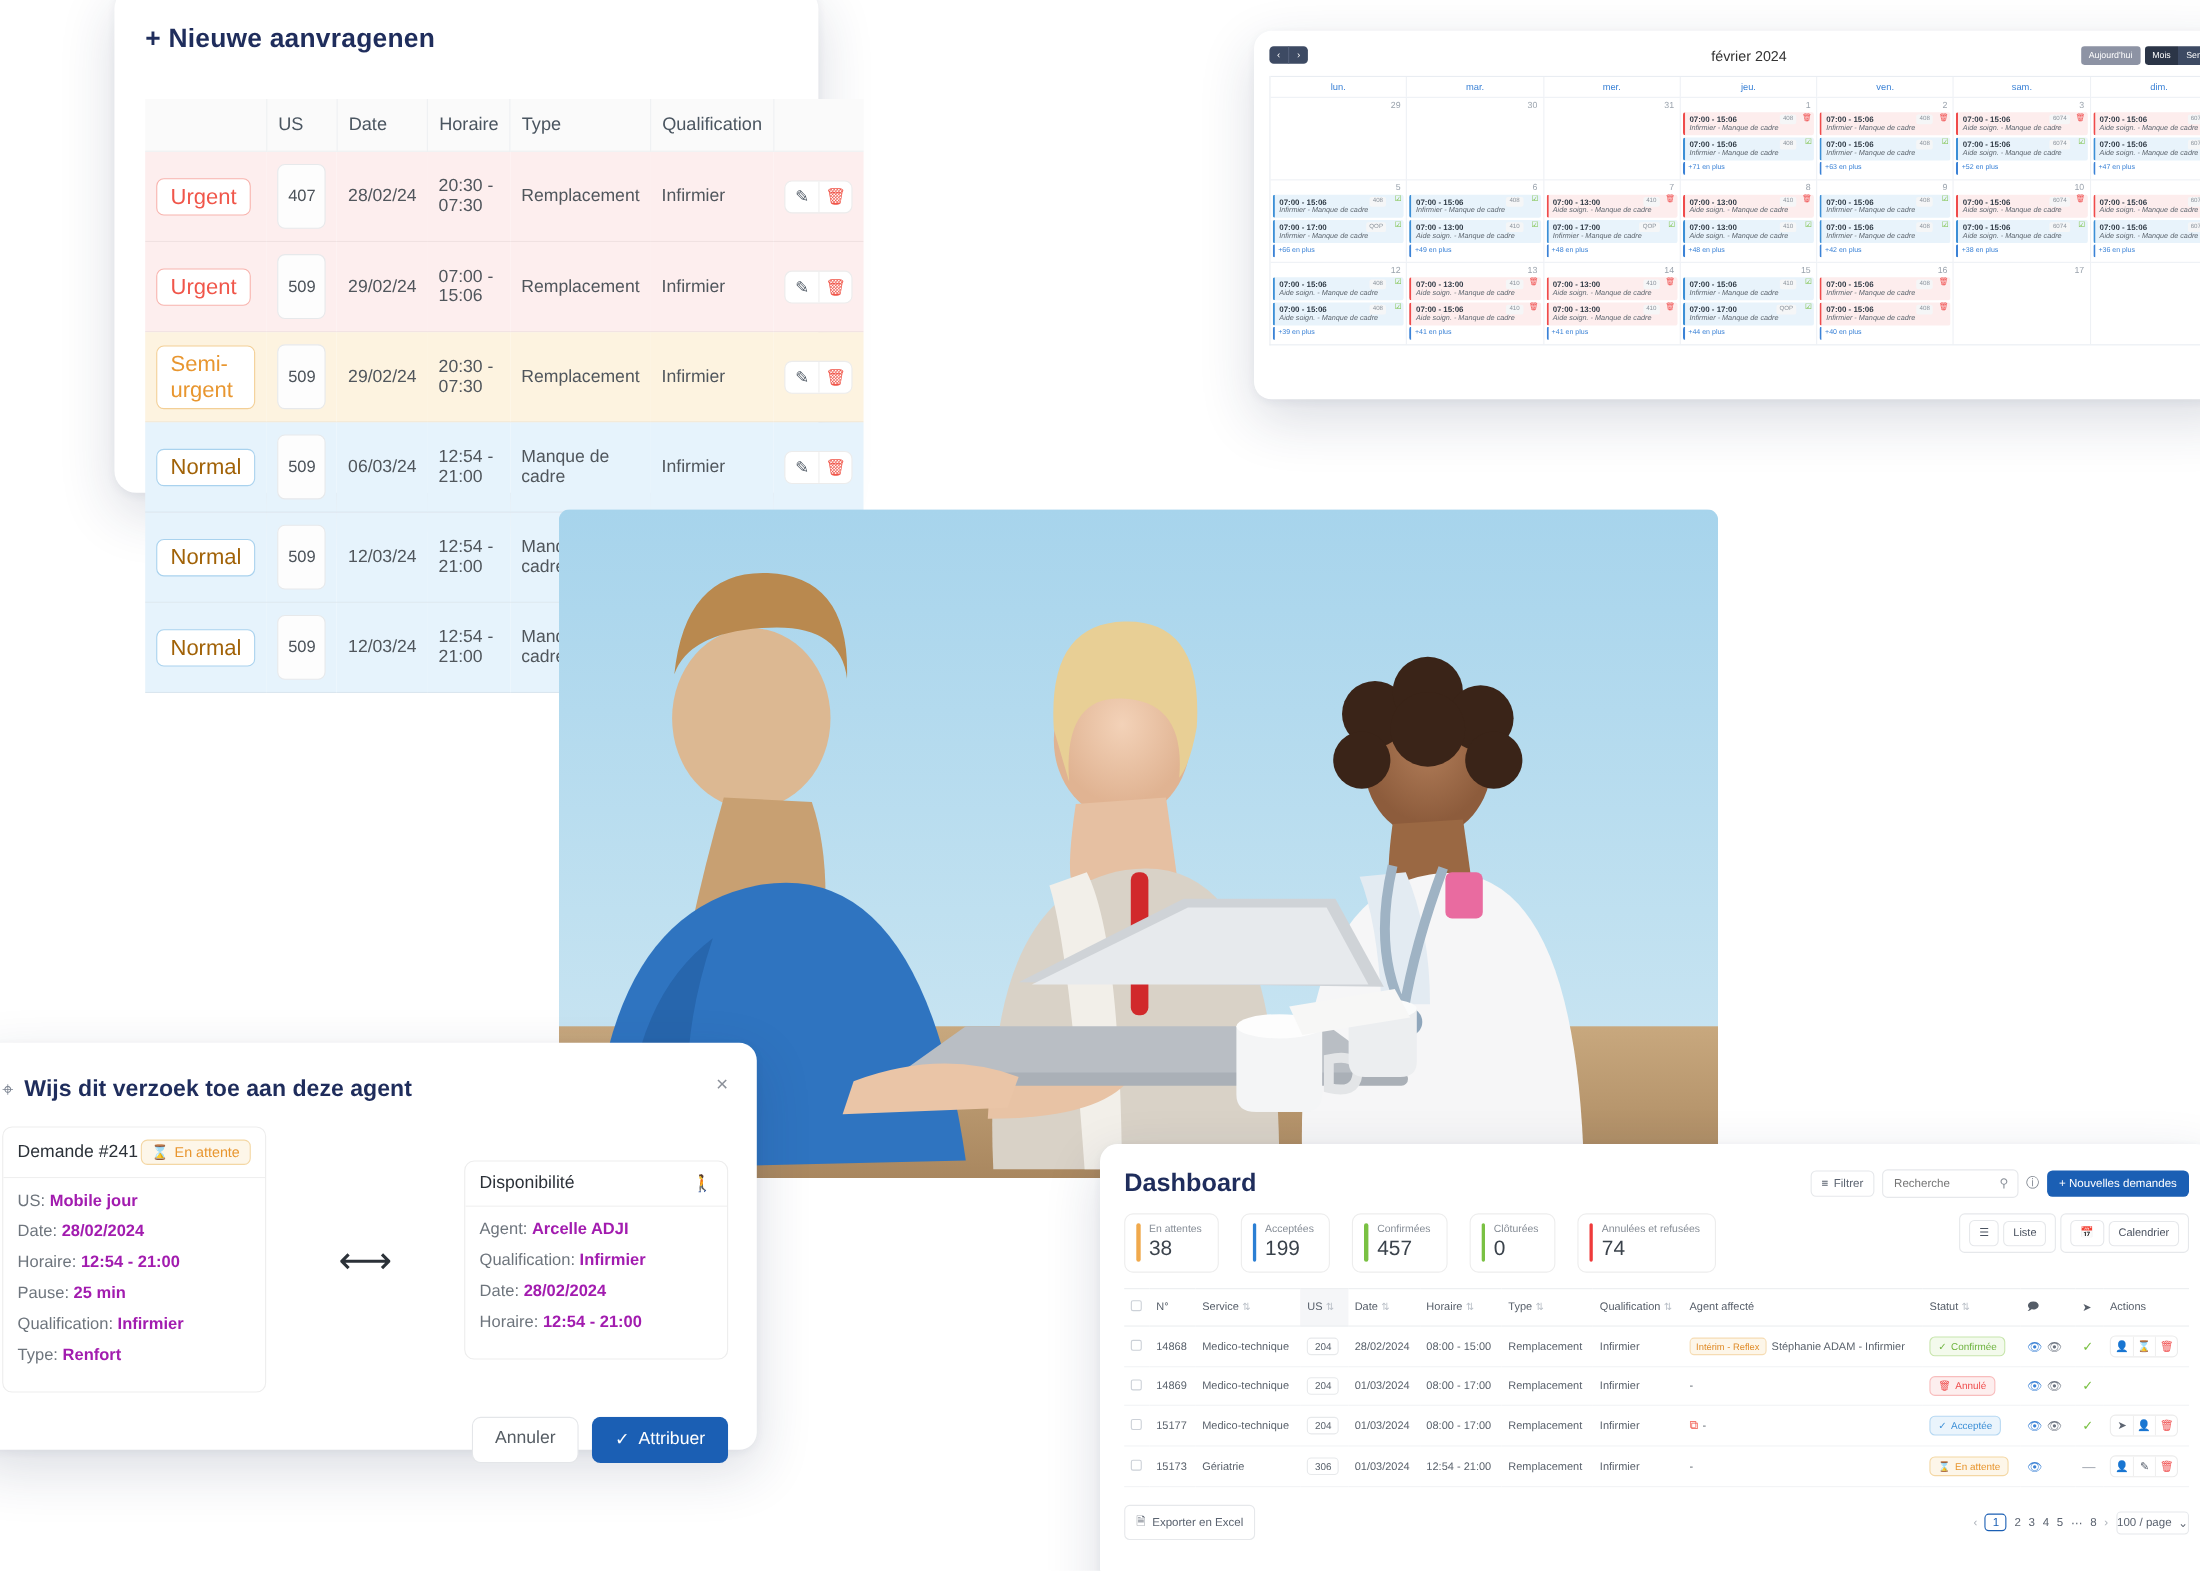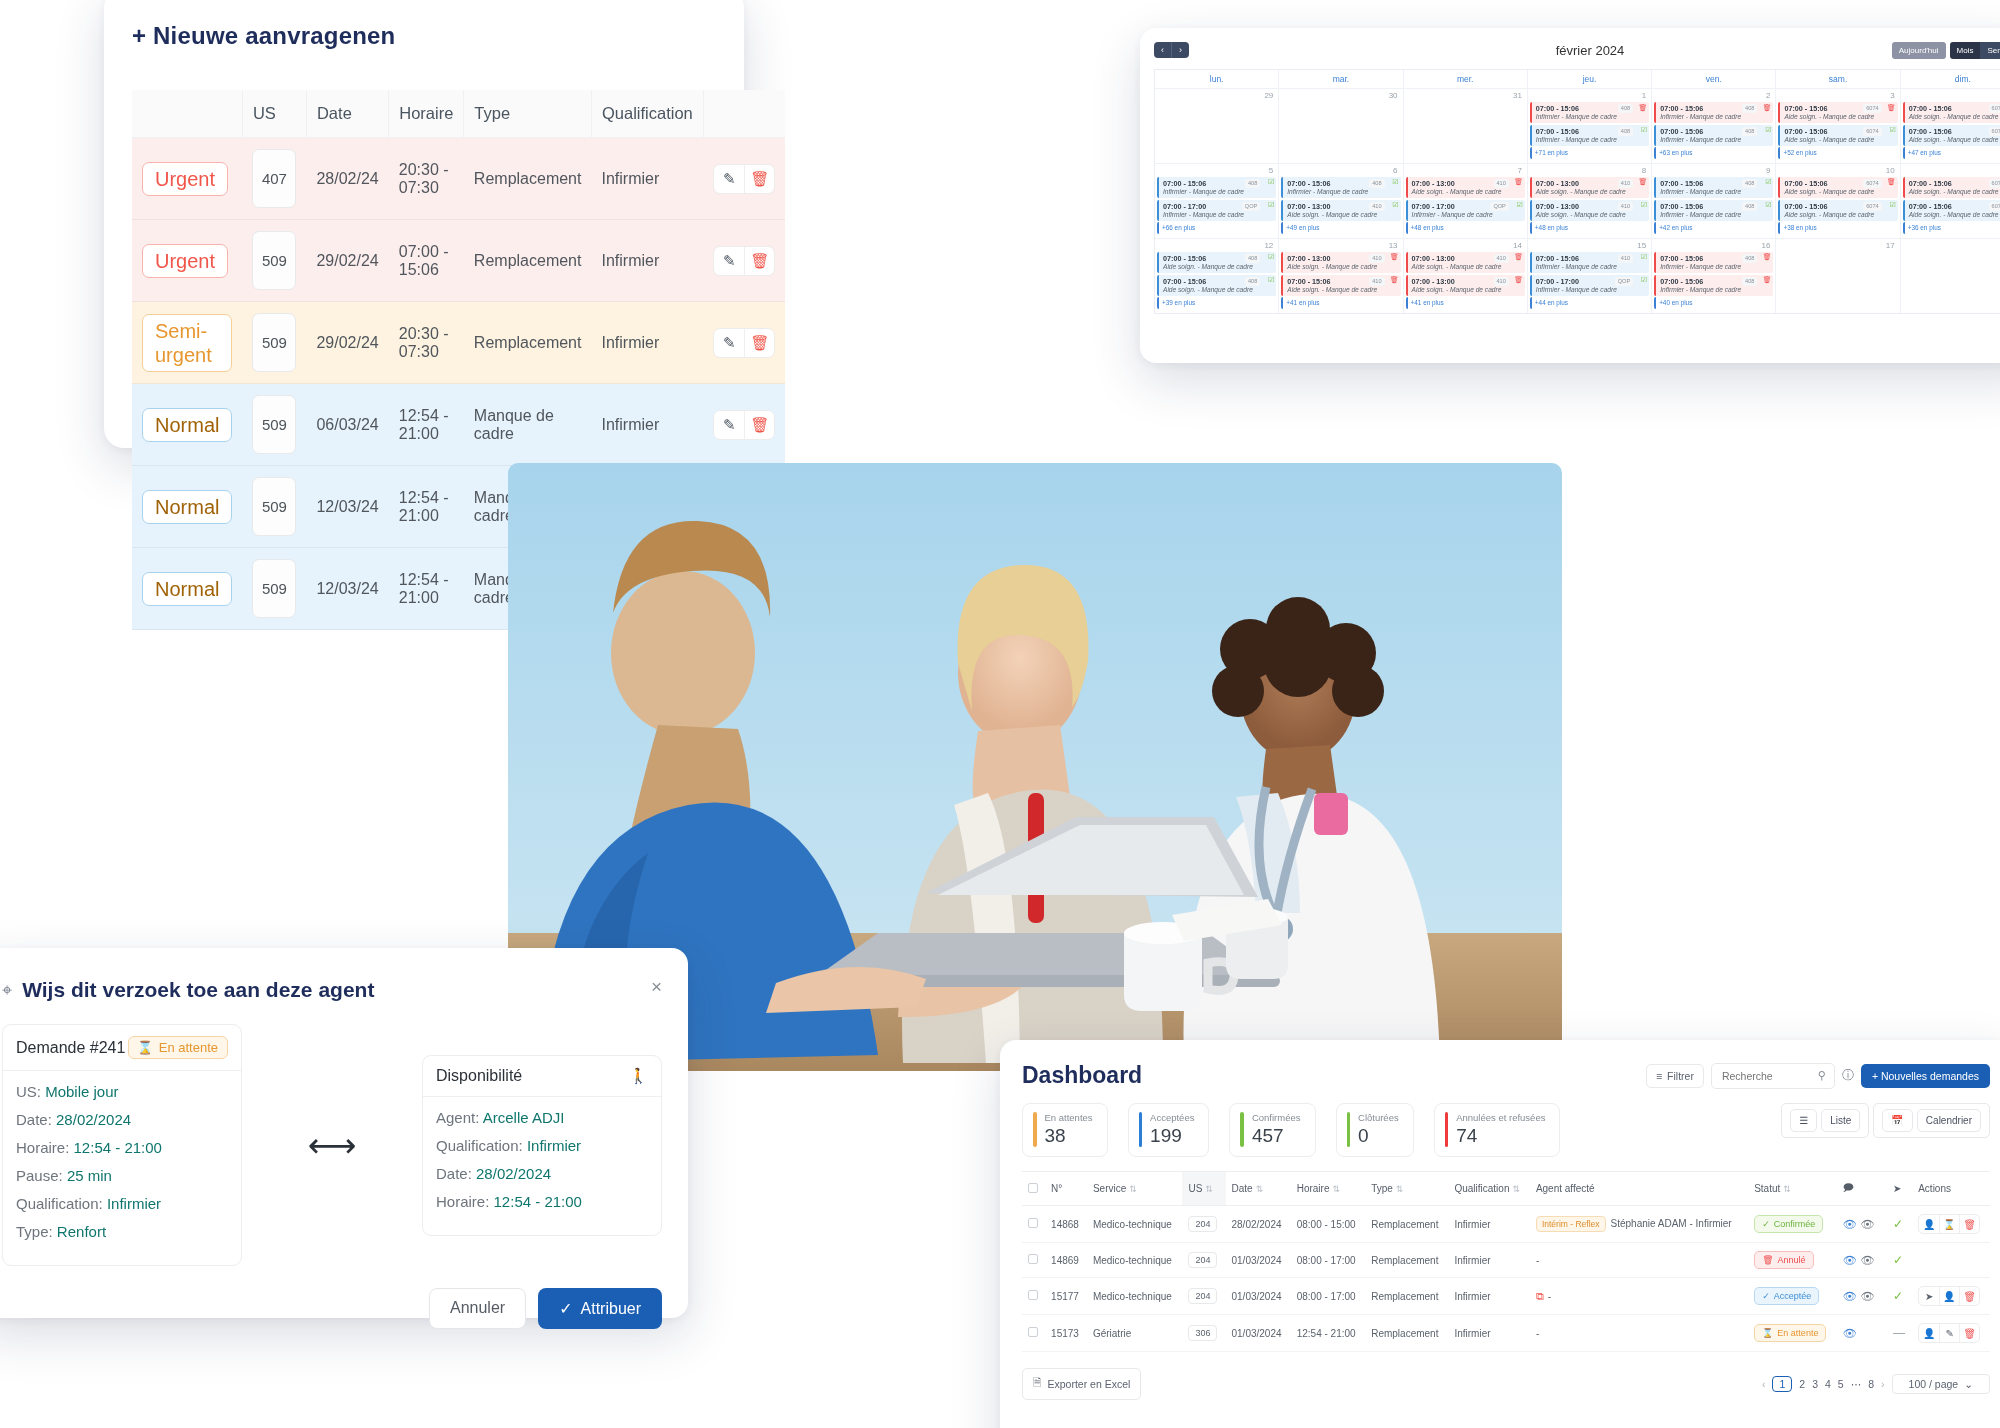--- a/index.html
+++ b/index.html
@@ -133,21 +133,21 @@
     display:flex; align-items:center; justify-content:space-between;
     padding:11px 13px; border-bottom:1px solid #efefef;
   }
   .m-panel .p-head .p-title { font-size:16px; color:#2b3138; }
   .status-chip {
     display:inline-flex; align-items:center; gap:5px; font-size:13px;
     border:1px solid #f4d7a4; background:#fdf6e9; color:#e8962f; border-radius:6px; padding:3px 9px;
   }
   .m-panel .p-body { padding:12px 13px 14px 13px; }
   .kv { font-size:15px; margin-bottom:11px; color:#6e757d; }
-  .kv b { color:#0f766e; font-weight:normal; }
+  .kv b { color:#a21caf; font-weight:bold; }
   .m-arrow { flex:1; text-align:center; font-size:34px; color:#2b3138; }
   .m-foot { display:flex; justify-content:flex-end; gap:12px; padding:22px 26px 0 0; }
   .btn {
     border-radius:8px; font-size:16px; padding:10px 20px; cursor:pointer; border:1px solid transparent;
   }
   .btn.ghost { background:#fff; border-color:#e4e6e9; color:#555c63; }
   .btn.primary { background:#1b5fb4; color:#fff; display:inline-flex; align-items:center; gap:8px; }
 
   
   #dashboard-card { left:1000px; top:1040px; width:1012px; height:430px; border-radius:16px; padding:22px 22px 0 22px; }
@@ -232,21 +232,21 @@
   .excel-btn {
     font-size:10.5px; color:#5b6370; border:1px solid #e6e8eb; border-radius:5px; padding:6px 10px;
     display:inline-flex; gap:6px; align-items:center; background:#fff; cursor:pointer;
   }
   .pager { margin-left:auto; display:flex; align-items:center; gap:7px; font-size:10.5px; color:#5b6370; }
   .pager .pg { cursor:pointer; }
   .pager .pg.current {
     border:1px solid #1b5fb4; color:#1b5fb4; border-radius:4px; padding:1px 6px;
   }
   .pager .per {
-    border:1px solid #e6e8eb; border-radius:4px; padding:3px 16px; display:inline-flex; gap:6px; align-items:center;
+    border:1px solid #e6e8eb; border-radius:4px; padding:3px 0; display:inline-flex; gap:6px; align-items:center;
   }
   .arr { color:#aeb4bc; }
 </style>
 </head>
 <body>
 
 <div class="card" id="requests-card">
   <div class="title">+ Nieuwe aanvragenen</div>
   <table id="req-table">
     <thead>

